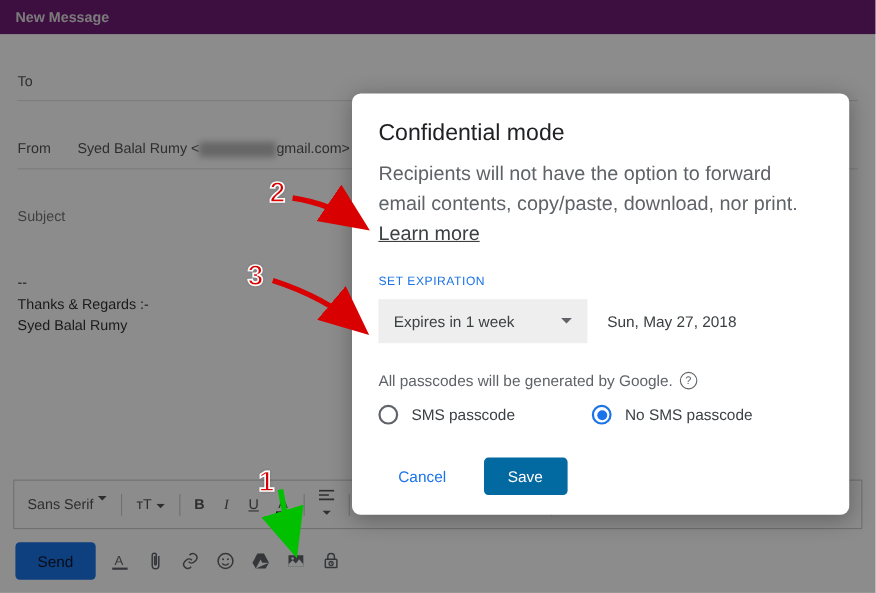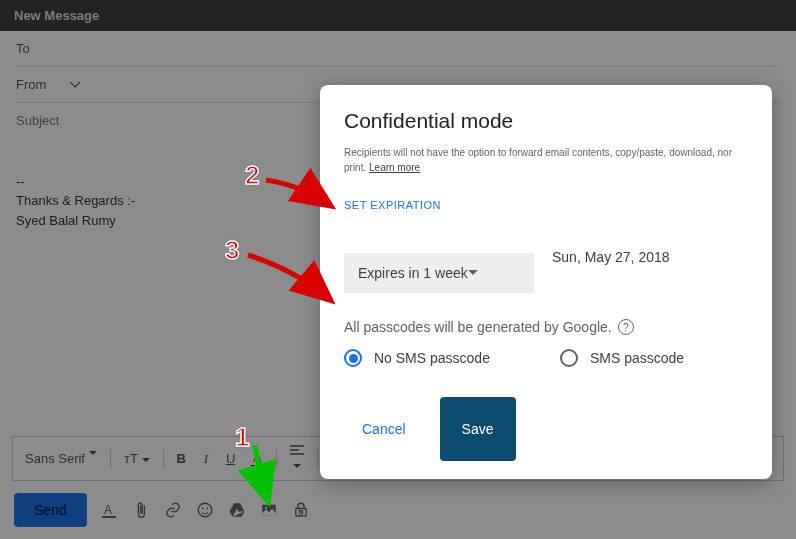--- a/index.html
+++ b/index.html
@@ -1,75 +1,76 @@
 <!DOCTYPE html>
 <html><head>
 <meta charset="utf-8">
 <style>
   * { box-sizing: border-box; margin: 0; padding: 0; }
   body { font-family: Arial, Helvetica, sans-serif; width: 796px; height: 539px; background: #fff; position: relative; overflow: hidden; }
   .overlay { position: absolute; inset: 0; background: rgba(0,0,0,0.45); z-index: 5; pointer-events: none; }
   .compose { position: absolute; inset: 0; background: #fff; display: flex; flex-direction: column; }
-  .titlebar { background: #404040; color: #e0e0e0; font-size: 13px; font-weight: bold; padding: 8px 14px; }
+  .titlebar { background: #701a75; color: #e0e0e0; font-size: 13px; font-weight: bold; padding: 8px 14px; }
   .fields { padding: 0 16px; font-size: 13px; color: #555; }
-  .field-row { padding: 10px 0; border-bottom: 1px solid #e0e0e0; display: flex; align-items: center; gap: 24px; }
+  .field-row { padding: 10px 0; border-bottom: 1px solid #e0e0e0; display: flex; align-items: center; gap: 24px; margin-top: 25px; }
   .field-row input { border: none; outline: none; font-size: 13px; flex: 1; background: transparent; }
   .from-row .addr { color: #555; }
   .from-row .blur { display: inline-block; width: 70px; height: 14px; background: #bbb; filter: blur(3px); vertical-align: middle; }
   .body-area { flex: 1; padding: 14px 16px; font-size: 13px; color: #333; line-height: 1.5; }
   .formatting-bar { border: 1px solid #ccc; margin: 0 12px; padding: 4px 6px; display: flex; align-items: center; gap: 4px; font-size: 13px; color: #555; }
   .fmt-btn { padding: 4px 6px; cursor: pointer; min-width: 20px; text-align: center; border-radius: 2px; }
   .font-family { display: flex; align-items: flex-start; gap: 4px; padding: 2px 6px; }
   .divider { width: 1px; height: 20px; background: #ccc; margin: 0 3px; }
   .bold { font-weight: bold; }
   .italic { font-style: italic; font-family: Georgia, serif; }
   .underline { text-decoration: underline; }
   .strike { text-decoration: line-through; }
   .action-bar { display: flex; align-items: center; gap: 12px; padding: 12px 14px; }
   .send-btn { background: #1a73e8; color: #0f172a; border: none; padding: 9px 20px; font-size: 14px; font-weight: 500; border-radius: 4px; cursor: pointer; }
   .toolbar-icon { width: 20px; height: 20px; display: flex; align-items: center; justify-content: center; color: #5f6368; cursor: pointer; }
   svg { display: block; }
 
   .modal { position: absolute; left: 320px; top: 85px; width: 452px; background: #fff; border-radius: 8px; box-shadow: 0 4px 20px rgba(0,0,0,0.3); padding: 24px 24px 18px 24px; z-index: 10; font-size: 14px; color: #3c4043; }
   .modal-title { font-size: 21px; color: #202124; margin-bottom: 12px; font-weight: 400; }
-  .modal-desc { font-size: 10px; color: #5f6368; line-height: 1.5; margin-bottom: 24px; }
+  .modal-desc { font-size: 18px; color: #5f6368; line-height: 1.5; margin-bottom: 24px; }
   .modal-desc a { color: #3c4043; text-decoration: underline; cursor: pointer; }
   .section-label { font-size: 11px; font-weight: normal; letter-spacing: 0.5px; color: #1a73e8; margin-bottom: 10px; text-transform: uppercase; }
   .exp-row { display: flex; align-items: center; gap: 18px; margin-bottom: 26px; }
-  .exp-select { background: #eeeeee; border: none; padding: 12px 14px; width: 190px; display: flex; justify-content: flex-start; align-items: center; cursor: pointer; font-size: 14px; color: #3c4043; margin-top: 32px; }
+  .exp-select { background: #eeeeee; border: none; padding: 12px 14px; width: 190px; display: flex; justify-content: space-between; align-items: center; cursor: pointer; font-size: 14px; color: #3c4043; }
   .exp-date { font-size: 14px; color: #3c4043; }
   .passcode-desc { font-size: 14px; color: #5f6368; margin-bottom: 14px; display: flex; align-items: center; gap: 6px; }
   .help-icon { width: 16px; height: 16px; border: 1.5px solid #5f6368; border-radius: 50%; display: inline-flex; align-items: center; justify-content: center; font-size: 10px; color: #5f6368; }
   .radio-row { display: flex; gap: 70px; margin-bottom: 30px; }
   .radio-opt { display: flex; align-items: center; gap: 12px; cursor: pointer; font-size: 14px; color: #3c4043; }
   .radio-outer { width: 18px; height: 18px; border: 2px solid #5f6368; border-radius: 50%; display: flex; align-items: center; justify-content: center; }
   .radio-opt.selected .radio-outer { border-color: #1a73e8; }
   .radio-inner { width: 9px; height: 9px; background: #1a73e8; border-radius: 50%; display: none; }
   .radio-opt.selected .radio-inner { display: block; }
   .modal-actions { display: flex; justify-content: flex-start; gap: 16px; }
   .btn-cancel { background: none; border: none; color: #1a73e8; font-size: 14px; font-weight: 500; padding: 9px 18px; cursor: pointer; border-radius: 4px; }
-  .btn-save { background: #0c4a6e; color: #fff; border: none; font-size: 14px; font-weight: 500; padding: 24px 22px; cursor: pointer; border-radius: 4px; }
+  .btn-save { background: #0369a1; color: #fff; border: none; font-size: 14px; font-weight: 500; padding: 9px 22px; cursor: pointer; border-radius: 4px; }
 
   .annot { position: absolute; z-index: 20; pointer-events: none; }
   .annot-num { position: absolute; font-size: 26px; font-weight: 900; color: #d80000; -webkit-text-stroke: 1.5px #fff; text-shadow: 0 0 3px rgba(0,0,0,0.3); font-family: Arial, sans-serif; z-index: 21; pointer-events: none; }
 </style>
 </head>
 <body>
 
 <div class="compose">
   <div class="titlebar">
     <span>New Message</span>
   </div>
   <div class="fields">
     <div class="field-row">
       <span>To</span>
       <input style="">
     </div>
     <div class="field-row from-row">
       <span>From</span>
+      <span class="addr"><span>Syed Balal Rumy</span> &lt;<span class="blur"></span><span>gmail.com&gt;</span></span>
       <svg width="10" height="6" viewBox="0 0 10 6">
           <path d="M0 0 L5 5 L10 0" fill="none" stroke="#555" stroke-width="1.2"></path>
         </svg>
     </div>
     <div class="field-row" style="border-bottom:none">
       <input placeholder="Subject" style="">
     </div>
   </div>
   <div class="body-area">
     <br>
@@ -212,29 +213,29 @@
           <path d="M0 0 L5 5 L10 0 Z" fill="#5f6368"></path>
         </svg>
     </div>
     <div class="exp-date">Sun, May 27, 2018</div>
   </div>
   <div class="passcode-desc">
     <span>All passcodes will be generated by Google.</span>
     <span class="help-icon">?</span>
   </div>
   <div class="radio-row">
+    <div class="radio-opt">
+      <span class="radio-outer"></span>
+      <span>SMS passcode</span>
+    </div>
     <div class="radio-opt selected">
       <span class="radio-outer">
           <span class="radio-inner"></span>
         </span>
       <span>No SMS passcode</span>
-    </div>
-    <div class="radio-opt">
-      <span class="radio-outer"></span>
-      <span>SMS passcode</span>
     </div>
   </div>
   <div class="modal-actions">
     <button class="btn-cancel">Cancel</button>
     <button class="btn-save">Save</button>
   </div>
 </div>
 
 <svg class="annot" width="796" height="539" style="left:0;top:0">
   <defs>

